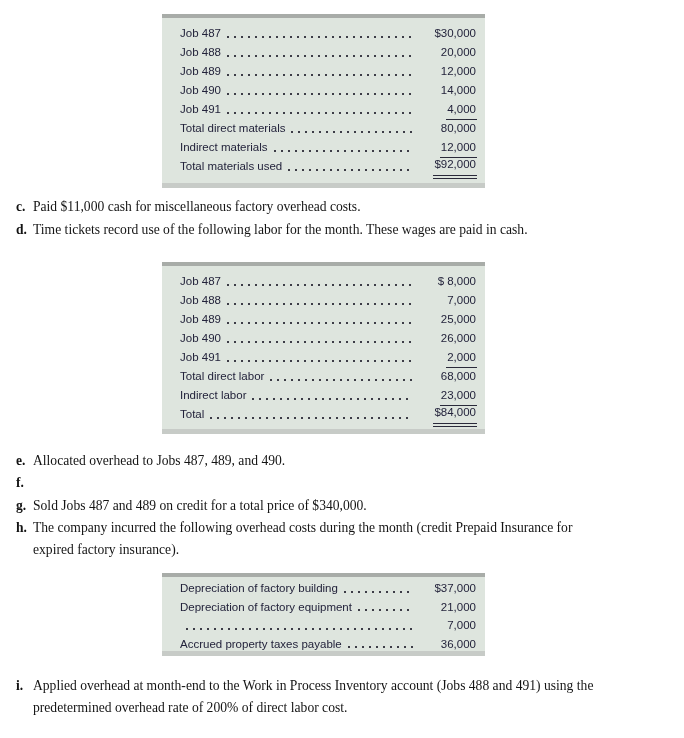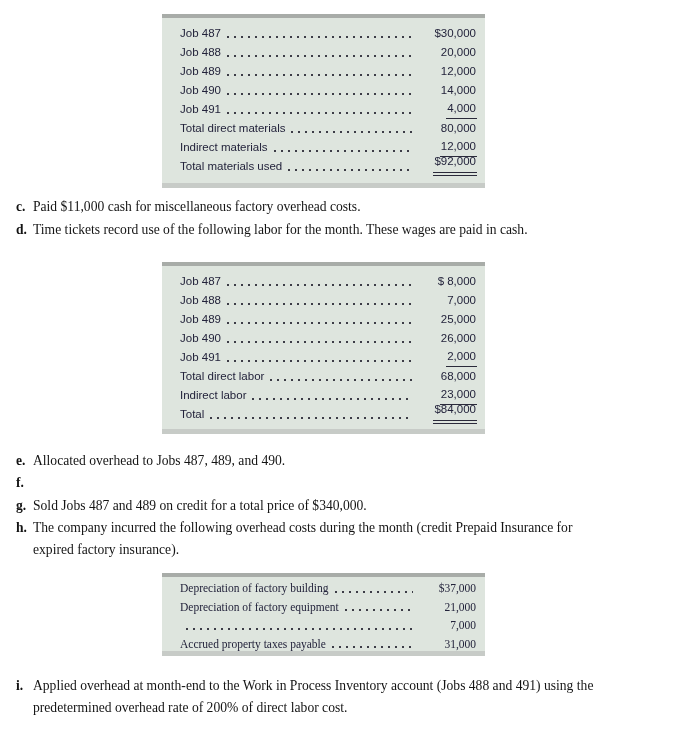--- a/index.html
+++ b/index.html
@@ -4,33 +4,33 @@
 <style>
   html,body{margin:0;padding:0;background:#fff;}
   .page{position:relative;width:684px;height:738px;background:#ffffff;overflow:hidden;
         font-family:"Liberation Serif",serif;color:#151515;}
 
   
   .cost-table{position:absolute;left:162px;width:323px;box-sizing:border-box;
       background:#dee5de;border-top:4px solid #a8aca8;border-bottom:5px solid #c7cbc7;
       padding:6px 8px 7px 18px;
       font-family:"Liberation Sans",sans-serif;font-size:11.5px;color:#23233b;}
-  .t-row{display:flex;align-items:flex-end;line-height:19px;height:19px;white-space:pre;}
+  .t-row{display:flex;align-items:center;line-height:19px;height:19px;white-space:pre;}
   .t-label{flex:none;}
   .t-leader{flex:1;height:4px;align-self:flex-end;margin:0 6px 4px 5px;
       background-image:radial-gradient(circle at 2px 2px,#3c3c46 1.1px,transparent 1.5px);
       background-size:7px 4px;background-repeat:repeat-x;background-position:left bottom;}
   .amt-col{flex:none;min-width:58px;text-align:right;}
   .amt{display:inline-block;padding:0 1px;}
   .amt.single{border-bottom:1.5px solid #2a2a3a;margin-left:16px;}
   .amt.double{border-bottom:4px double #2a2a3a;padding-bottom:1px;}
   #table-materials{top:14px;height:174px;}
   #table-labor{top:262px;height:172px;}
   #table-overhead{top:573px;height:83px;padding-top:2px;padding-bottom:2px;}
-  #table-overhead .t-row{line-height:18.5px;height:18.5px;font-family:Liberation Serif, serif;}
+  #table-overhead .t-row{line-height:18.5px;height:18.5px;}
 
   
   .item{position:absolute;left:16px;right:8px;display:flex;
         font-size:13.6px;line-height:22px;color:#141414;}
   .item .letter{flex:none;width:17px;font-weight:bold;}
   .item .text{white-space:pre-line;}
   #item-c{top:196px;} #item-d{top:219px;}
   #item-e{top:450px;} #item-f{top:472px;} #item-g{top:495px;} #item-h{top:517px;}
   #item-i{top:675px;}
 </style>
@@ -84,21 +84,21 @@
   <div class="item" id="item-h">
     <span class="letter">h.</span>
     <span class="text">The company incurred the following overhead costs during the month (credit Prepaid Insurance for
 expired factory insurance).</span>
   </div>
 
   <div class="cost-table" id="table-overhead">
       <div class="t-row"><span class="t-label">Depreciation of factory building</span><span class="t-leader"></span><span class="amt-col"><span class="amt">$37,000</span></span></div>
       <div class="t-row"><span class="t-label">Depreciation of factory equipment</span><span class="t-leader"></span><span class="amt-col"><span class="amt">21,000</span></span></div>
       <div class="t-row"><span class="t-leader"></span><span class="amt-col"><span class="amt">7,000</span></span></div>
-      <div class="t-row"><span class="t-label">Accrued property taxes payable</span><span class="t-leader"></span><span class="amt-col"><span class="amt">31,000</span></span></div>
+      <div class="t-row"><span class="t-label">Accrued property taxes payable</span><span class="t-leader"></span><span class="amt-col"><span class="amt">36,000</span></span></div>
     </div>
 
   <div class="item" id="item-i">
     <span class="letter">i.</span>
     <span class="text">Applied overhead at month-end to the Work in Process Inventory account (Jobs 488 and 491) using the
 predetermined overhead rate of 200% of direct labor cost.</span>
   </div>
 
 </div>
 

